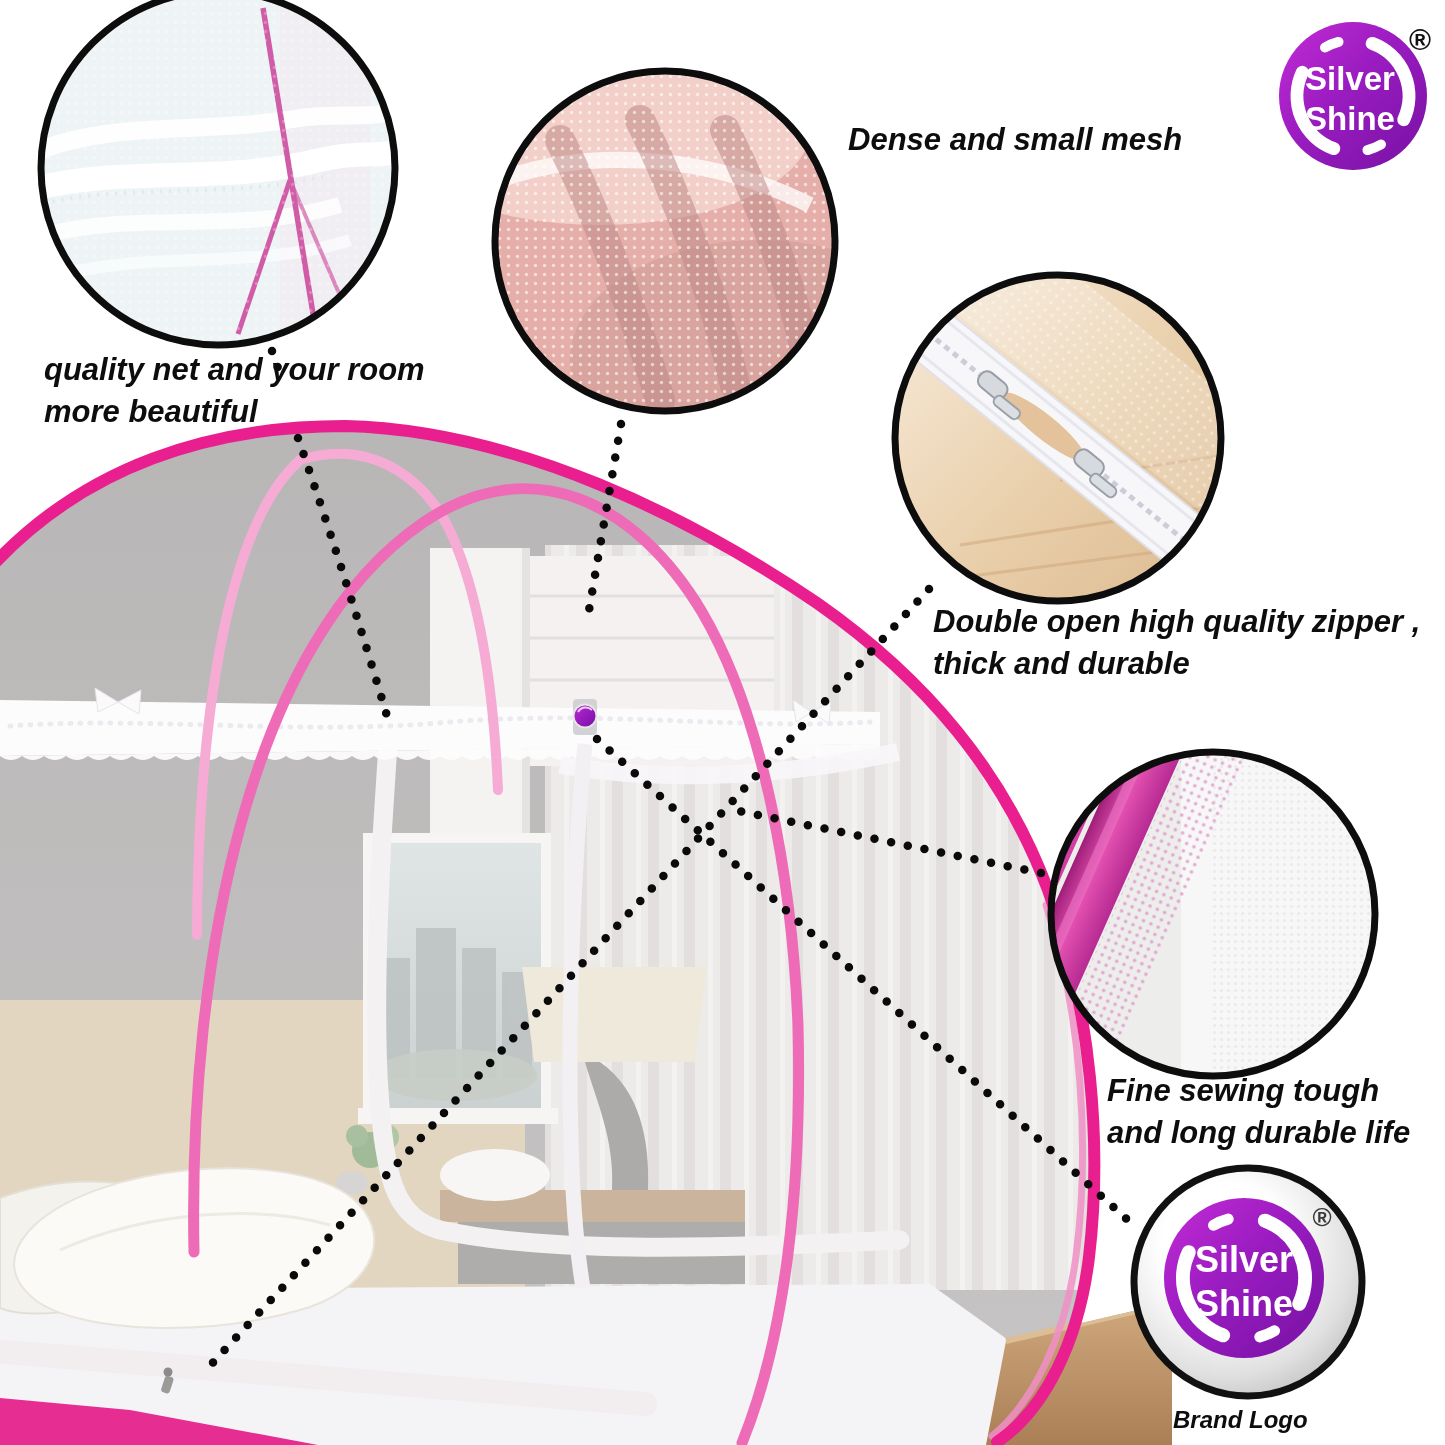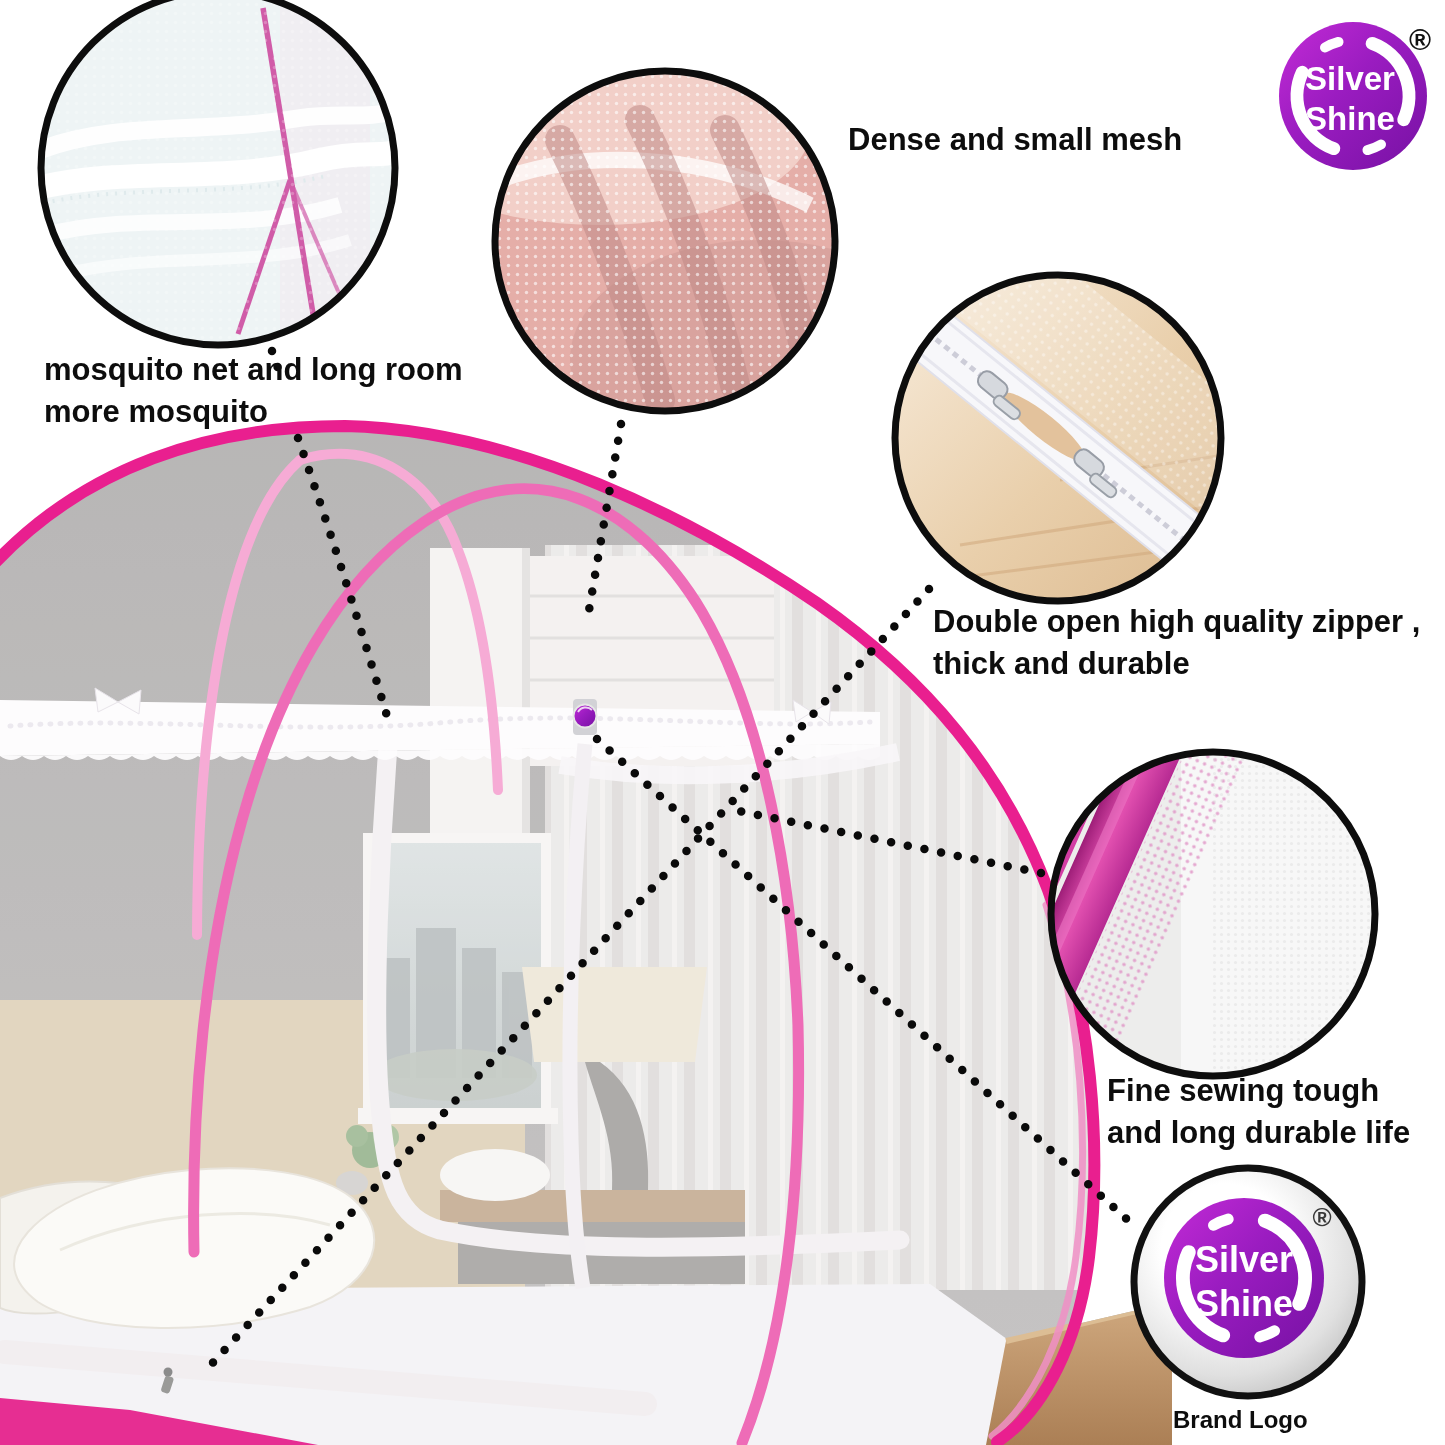--- a/index.html
+++ b/index.html
@@ -1,21 +1,21 @@
 <!DOCTYPE html>
 <html><head>
 <meta charset="utf-8">
 <style>
   html,body{margin:0;padding:0;background:#fff;}
   .canvas{position:relative;width:1445px;height:1445px;background:#ffffff;overflow:hidden;
           font-family:"Liberation Sans",sans-serif;}
   .canvas svg{position:absolute;left:0;top:0;}
   .note{position:absolute;font-weight:bold;color:#0d0d0d;font-size:31px;line-height:42px;
         white-space:nowrap;letter-spacing:0;}
-  .note div{white-space:nowrap;}
+  .note div{white-space:nowrap;font-style:italic;}
   .caption{font-size:24px;}
 </style>
 </head>
 <body>
 
 <div class="canvas">
 
 <svg width="1445" height="1445" viewBox="0 0 1445 1445">
   <defs>
     <clipPath id="photoClip">
@@ -294,22 +294,22 @@
     <text x="1350" y="130" text-anchor="middle" font-size="33" font-weight="bold" fill="#ffffff">Shine</text>
     <text x="1420" y="50" text-anchor="middle" font-size="30" font-weight="bold" fill="#111111">®</text>
   </g>
 </svg>
 
 <div class="note" style="left:848px;top:119px">
   <div>Dense and small mesh</div>
 </div>
 
 <div class="note" style="left:44px;top:349px">
-  <div>mosquito net and long room</div>
-  <div>more mosquito</div>
+  <div>quality net and your room</div>
+  <div>more beautiful</div>
 </div>
 
 <div class="note" style="left:933px;top:601px">
   <div>Double open high quality zipper ,</div>
   <div>thick and durable</div>
 </div>
 
 <div class="note" style="left:1107px;top:1070px">
   <div>Fine sewing tough</div>
   <div>and long durable life</div>

